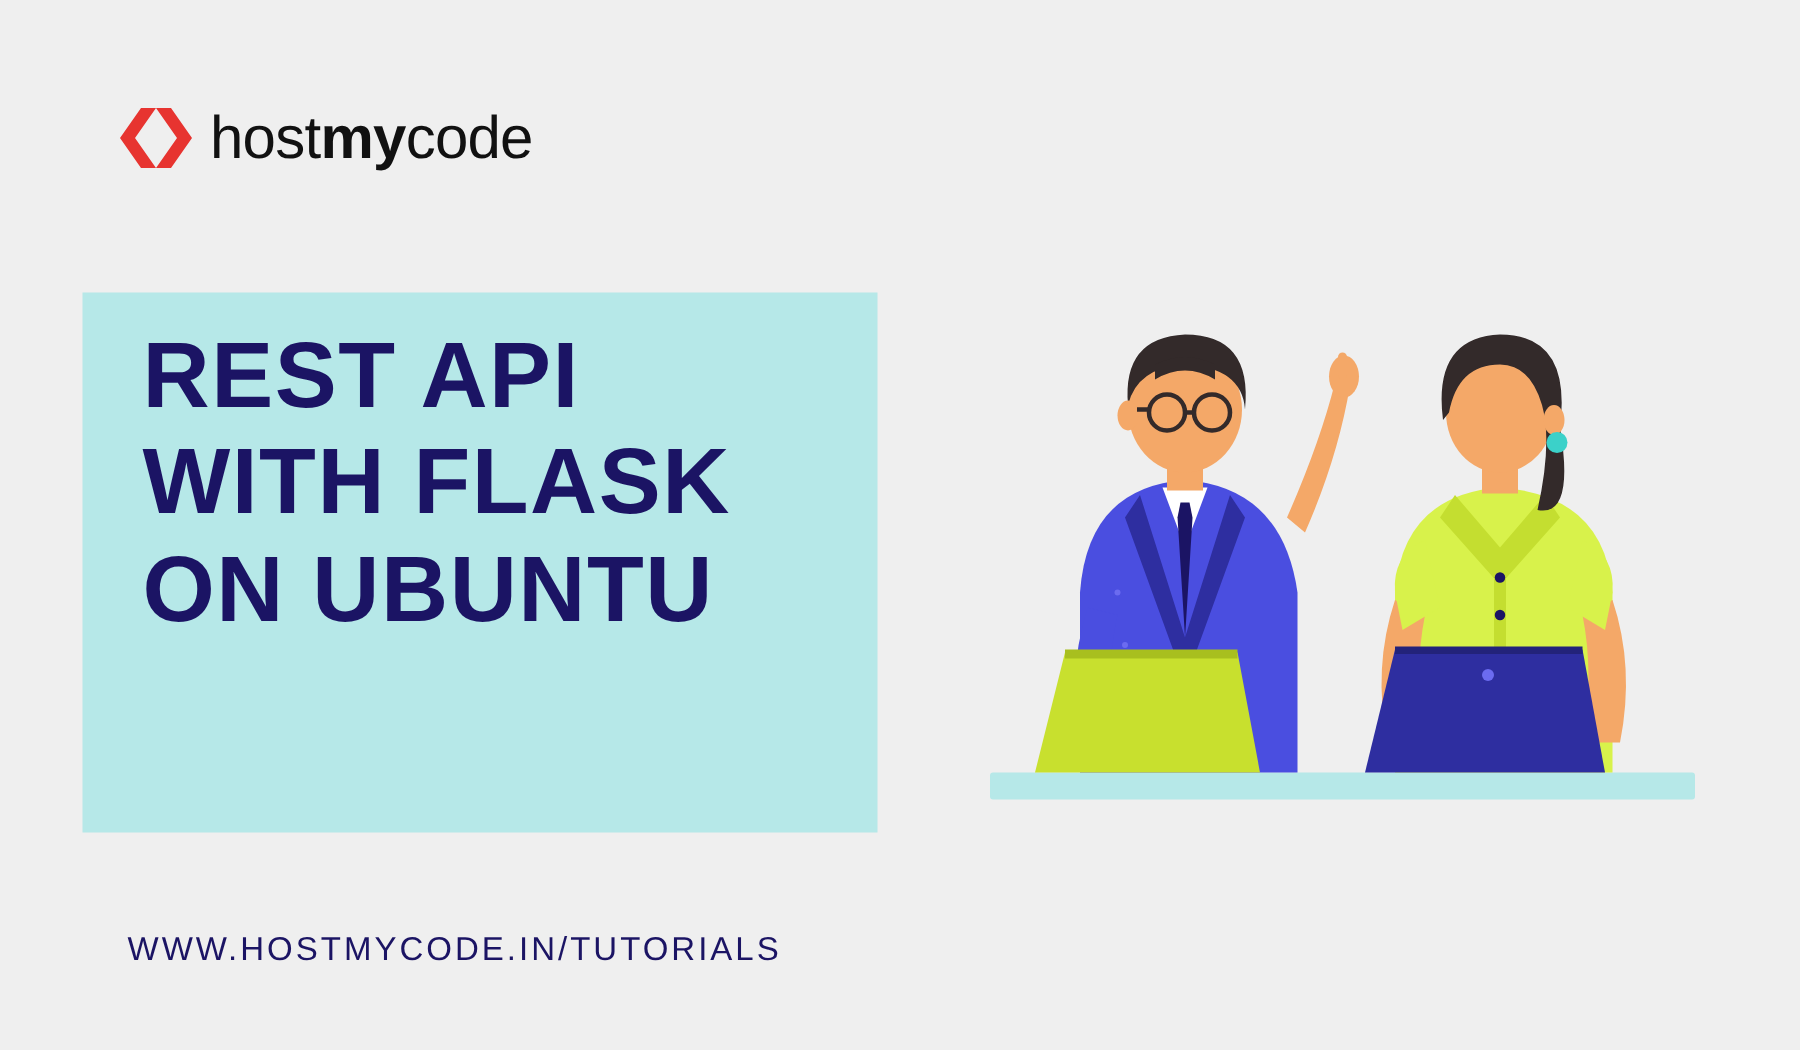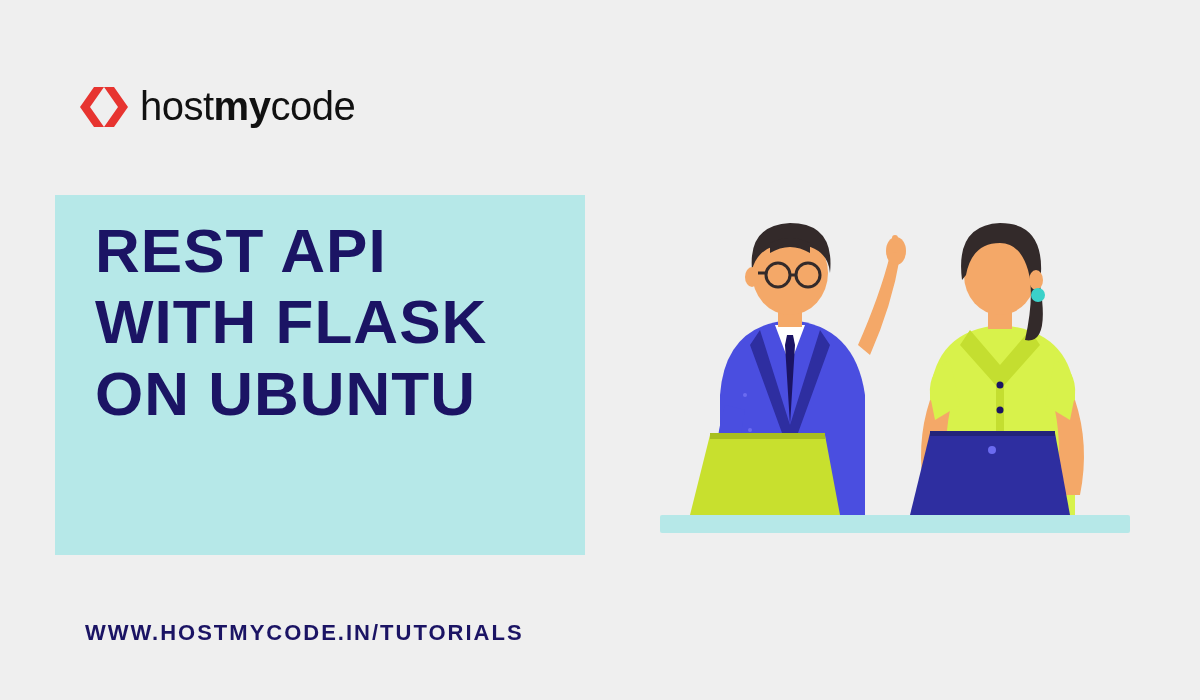--- a/index.html
+++ b/index.html
@@ -6,24 +6,24 @@
   body {
     width: 1200px;
     height: 700px;
     background: #efefef;
     font-family: Arial, Helvetica, sans-serif;
     position: relative;
     overflow: hidden;
   }
   .logo {
     position: absolute;
-    top: 84px;
+    top: 70px;
     left: 80px;
     display: flex;
-    align-items: flex-end;
+    align-items: flex-start;
     gap: 12px;
   }
   .logo-icon {
     width: 48px;
     height: 44px;
   }
   .logo-text {
     font-size: 40px;
     font-weight: 400;
     color: #111;
@@ -47,21 +47,21 @@
     font-weight: 800;
     color: #1b1464;
     line-height: 1.15;
     letter-spacing: 1px;
   }
   .url {
     position: absolute;
     left: 85px;
     top: 620px;
     font-size: 22px;
-    font-weight: 700;
+    font-weight: 400;
     color: #1b1464;
     letter-spacing: 2px;
   }
   .illustration {
     position: absolute;
     left: 630px;
     top: 195px;
     width: 530px;
     height: 360px;
   }

